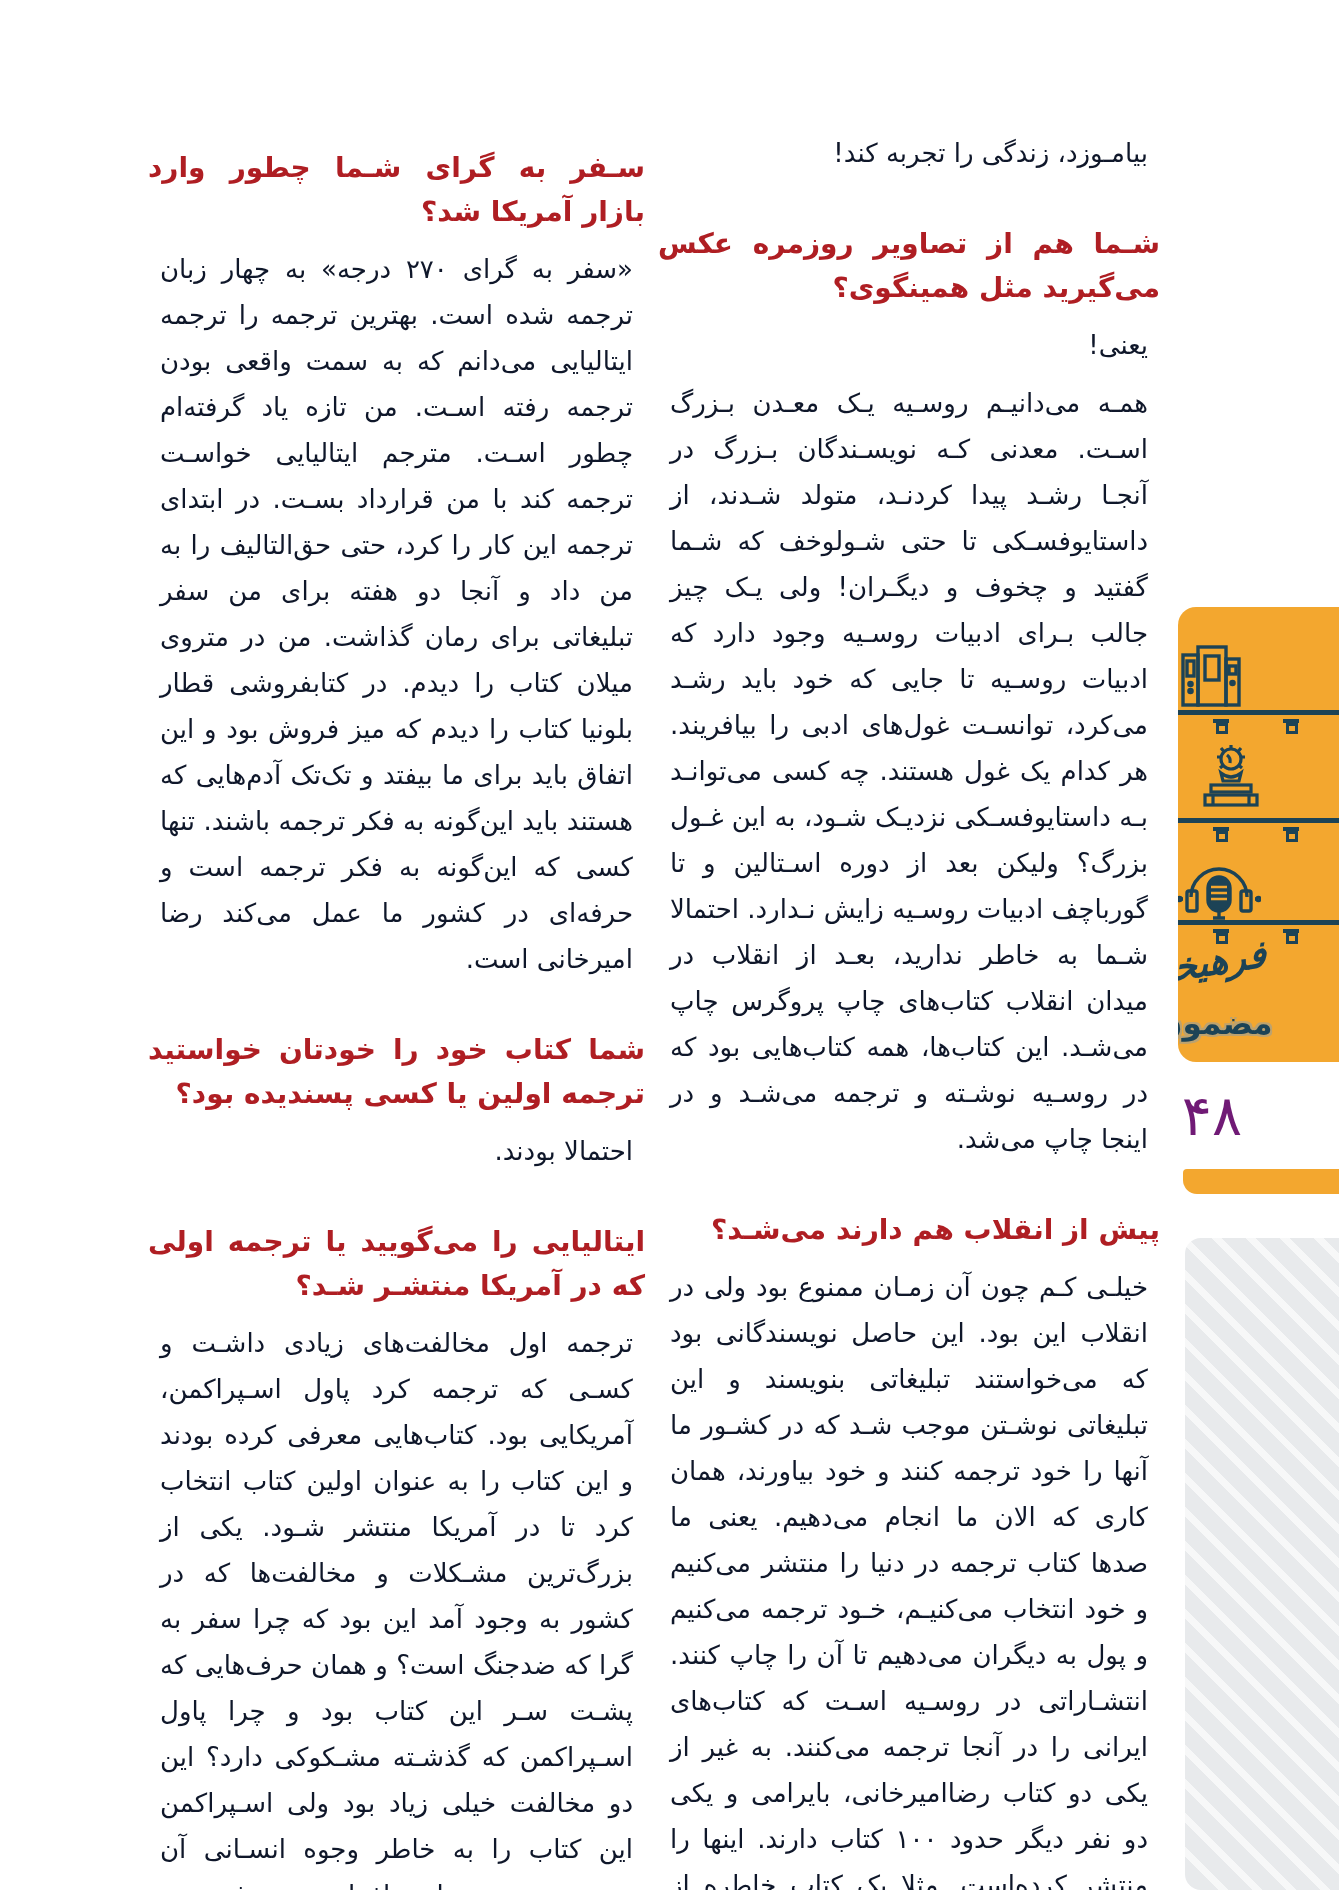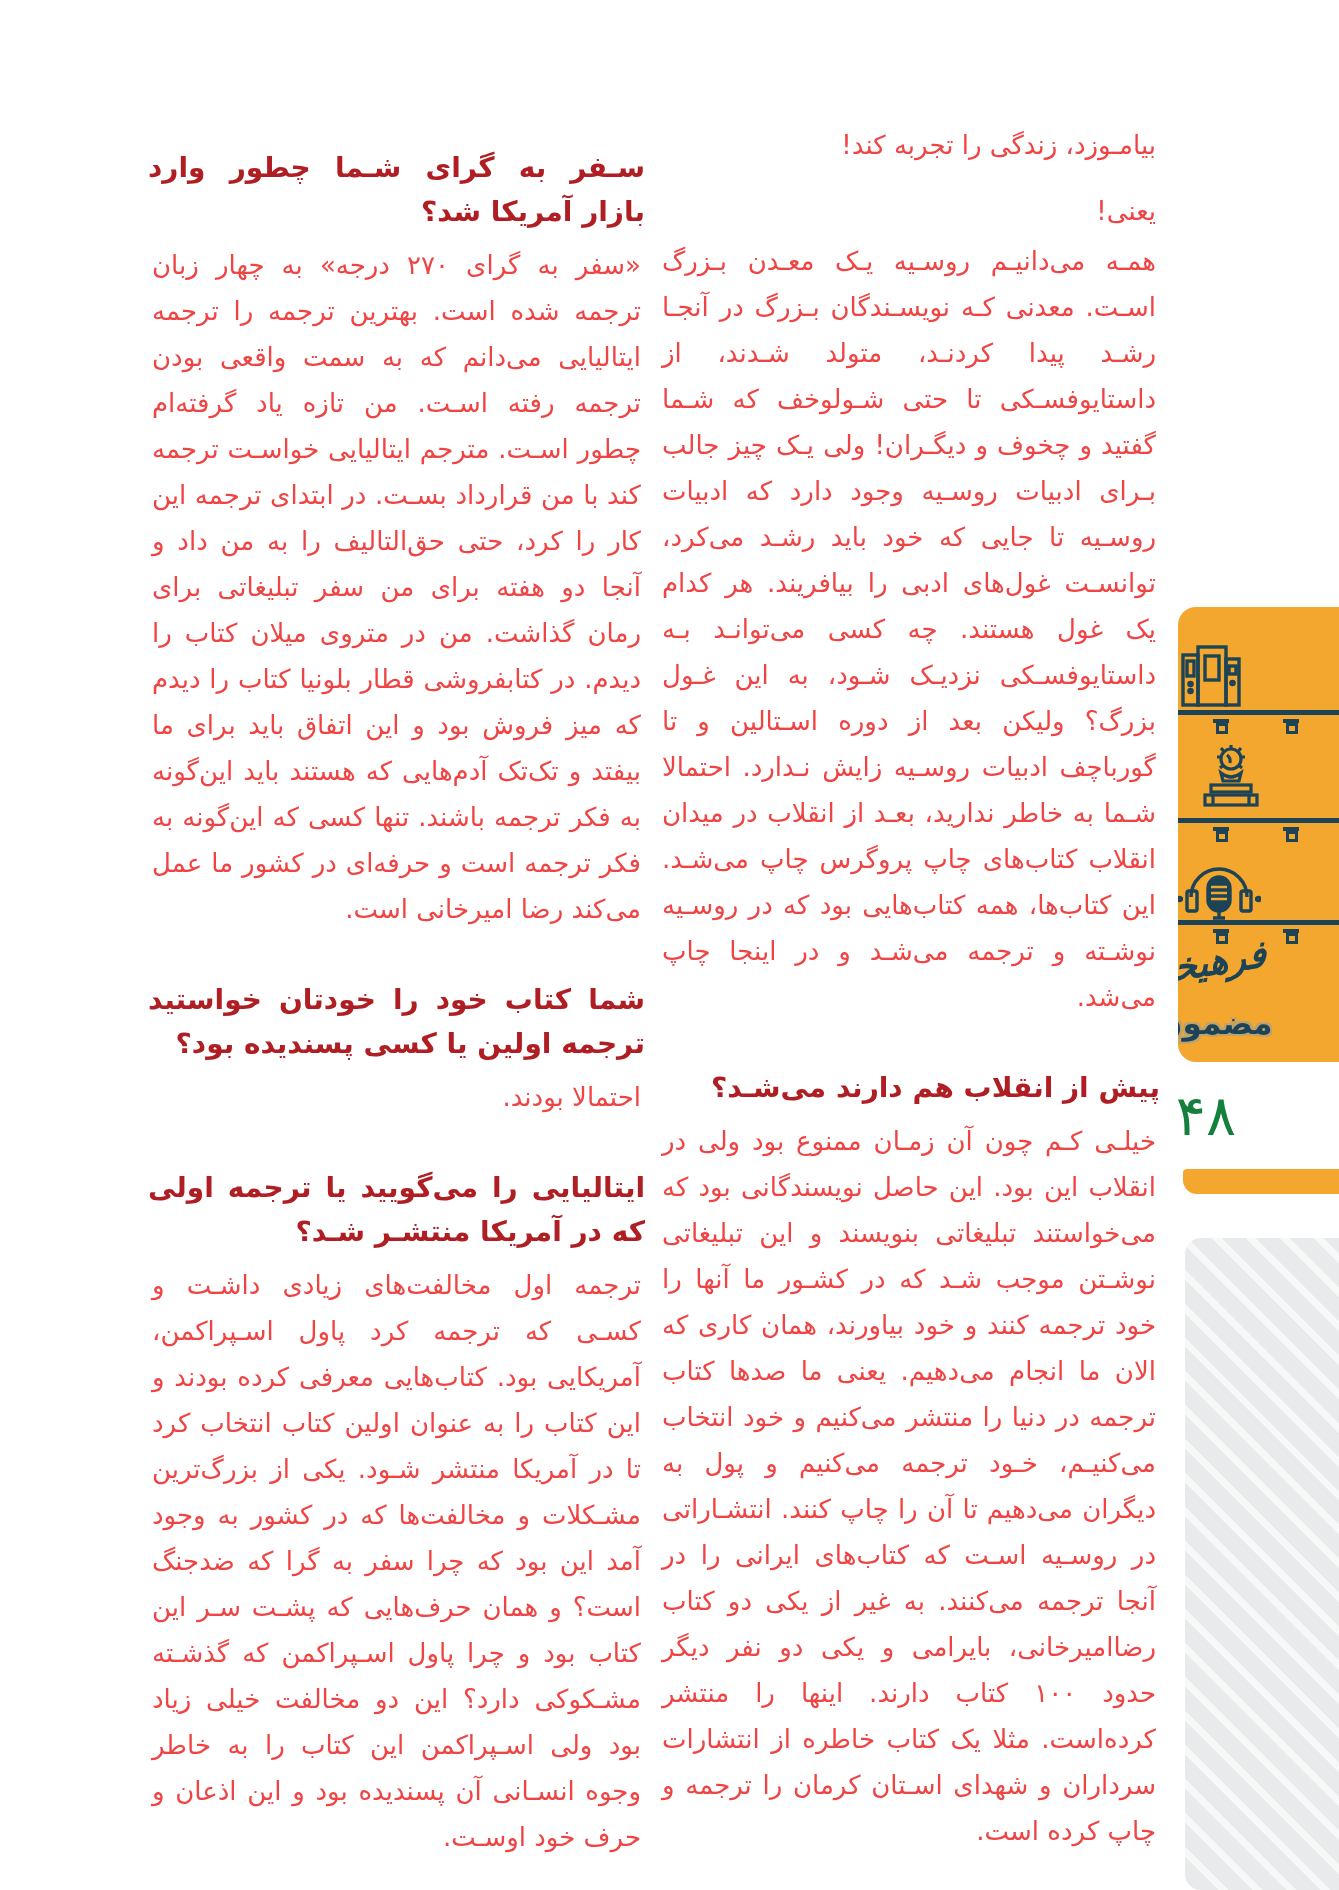--- a/index.html
+++ b/index.html
@@ -9,23 +9,23 @@
     background:#ffffff;
     overflow:hidden;
     direction:rtl;
     font-family:"DejaVu Sans", sans-serif;
   }
   
   .col{position:absolute;}
   .col-right{top:118px;right:179px;width:502px;}
   .col-left{top:146px;left:148px;width:497px;}
   .body{
-    margin:4px;
+    margin:12px;
     font-size:26px;line-height:46px;
-    color:#ef4444;
+    color:#0f172a;
     text-align:justify;
   }
   .intro{margin-bottom:20px;}
   .q{
     margin:46px 0 8px 0;
     font-size:28px;line-height:44px;
     font-weight:bold;
     color:#af1e23;
     text-align:justify;
   }
@@ -58,22 +58,22 @@
   }
   .section-word{
     position:absolute;top:398px;left:-22px;
     font-size:31px;font-weight:bold;
     color:#1c4356;
     text-shadow:2px 2px 0 #bca26f,-2px 2px 0 #bca26f,2px -2px 0 #bca26f,-2px -2px 0 #bca26f;
     letter-spacing:6px;
     white-space:nowrap;
   }
   .page-number{
-    position:absolute;top:1088px;right:103px;
-    font-size:56px;color:#15803d;
+    position:absolute;top:1088px;right:97px;
+    font-size:56px;color:#701a75;
     line-height:1;
   }
   .orange-tab{
     position:absolute;top:1169px;right:0;
     width:156px;height:25px;
     background:#f3a72f;
     border-radius:4px 0 0 14px;
   }
   .gray-box{
     position:absolute;top:1238px;right:0;
@@ -92,20 +92,21 @@
   svg{display:block;}
 </style>
 </head>
 <body>
 
 <div class="page">
 
   <section class="col col-right">
     <p class="body intro">بیامـوزد، زندگی را تجربه کند!</p>
 
+    <h3 class="q">شـما هم از تصاویر روزمره عکس می‌گیرید مثل همینگوی؟</h3>
     <p class="body">یعنی!</p>
 
     <p class="body">همـه می‌دانیـم روسـیه یـک معـدن بـزرگ اسـت. معدنی کـه نویسـندگان بـزرگ در آنجـا رشـد پیدا کردنـد، متولد شـدند، از داستایوفسـکی تا حتی شـولوخف که شـما گفتید و چخوف و دیگـران! ولی یـک چیز جالب بـرای ادبیات روسـیه وجود دارد که ادبیات روسـیه تا جایی که خود باید رشـد می‌کرد، توانسـت غول‌های ادبی را بیافریند. هر کدام یک غول هستند. چه کسی می‌توانـد بـه داستایوفسـکی نزدیـک شـود، به این غـول بزرگ؟ ولیکن بعد از دوره اسـتالین و تا گورباچف ادبیات روسـیه زایش نـدارد. احتمالا شـما به خاطر ندارید، بعـد از انقلاب در میدان انقلاب کتاب‌های چاپ پروگرس چاپ می‌شـد. این کتاب‌ها، همه کتاب‌هایی بود که در روسـیه نوشـته و ترجمه می‌شـد و در اینجا چاپ می‌شد.</p>
 
     <h3 class="q">پیش از انقلاب هم دارند می‌شـد؟</h3>
     <p class="body">خیلـی کـم چون آن زمـان ممنوع بود ولی در انقلاب این بود. این حاصل نویسندگانی بود که می‌خواستند تبلیغاتی بنویسند و این تبلیغاتی نوشـتن موجب شـد که در کشـور ما آنها را خود ترجمه کنند و خود بیاورند، همان کاری که الان ما انجام می‌دهیم. یعنی ما صدها کتاب ترجمه در دنیا را منتشر می‌کنیم و خود انتخاب می‌کنیـم، خـود ترجمه می‌کنیم و پول به دیگران می‌دهیم تا آن را چاپ کنند. انتشـاراتی در روسـیه اسـت که کتاب‌های ایرانی را در آنجا ترجمه می‌کنند. به غیر از یکی دو کتاب رضاامیرخانی، بایرامی و یکی دو نفر دیگر حدود ۱۰۰ کتاب دارند. اینها را منتشر کرده‌است. مثلا یک کتاب خاطره از انتشارات سرداران و شهدای اسـتان کرمان را ترجمه و چاپ کرده است.</p>
 
   </section>
 
   <section class="col col-left">

